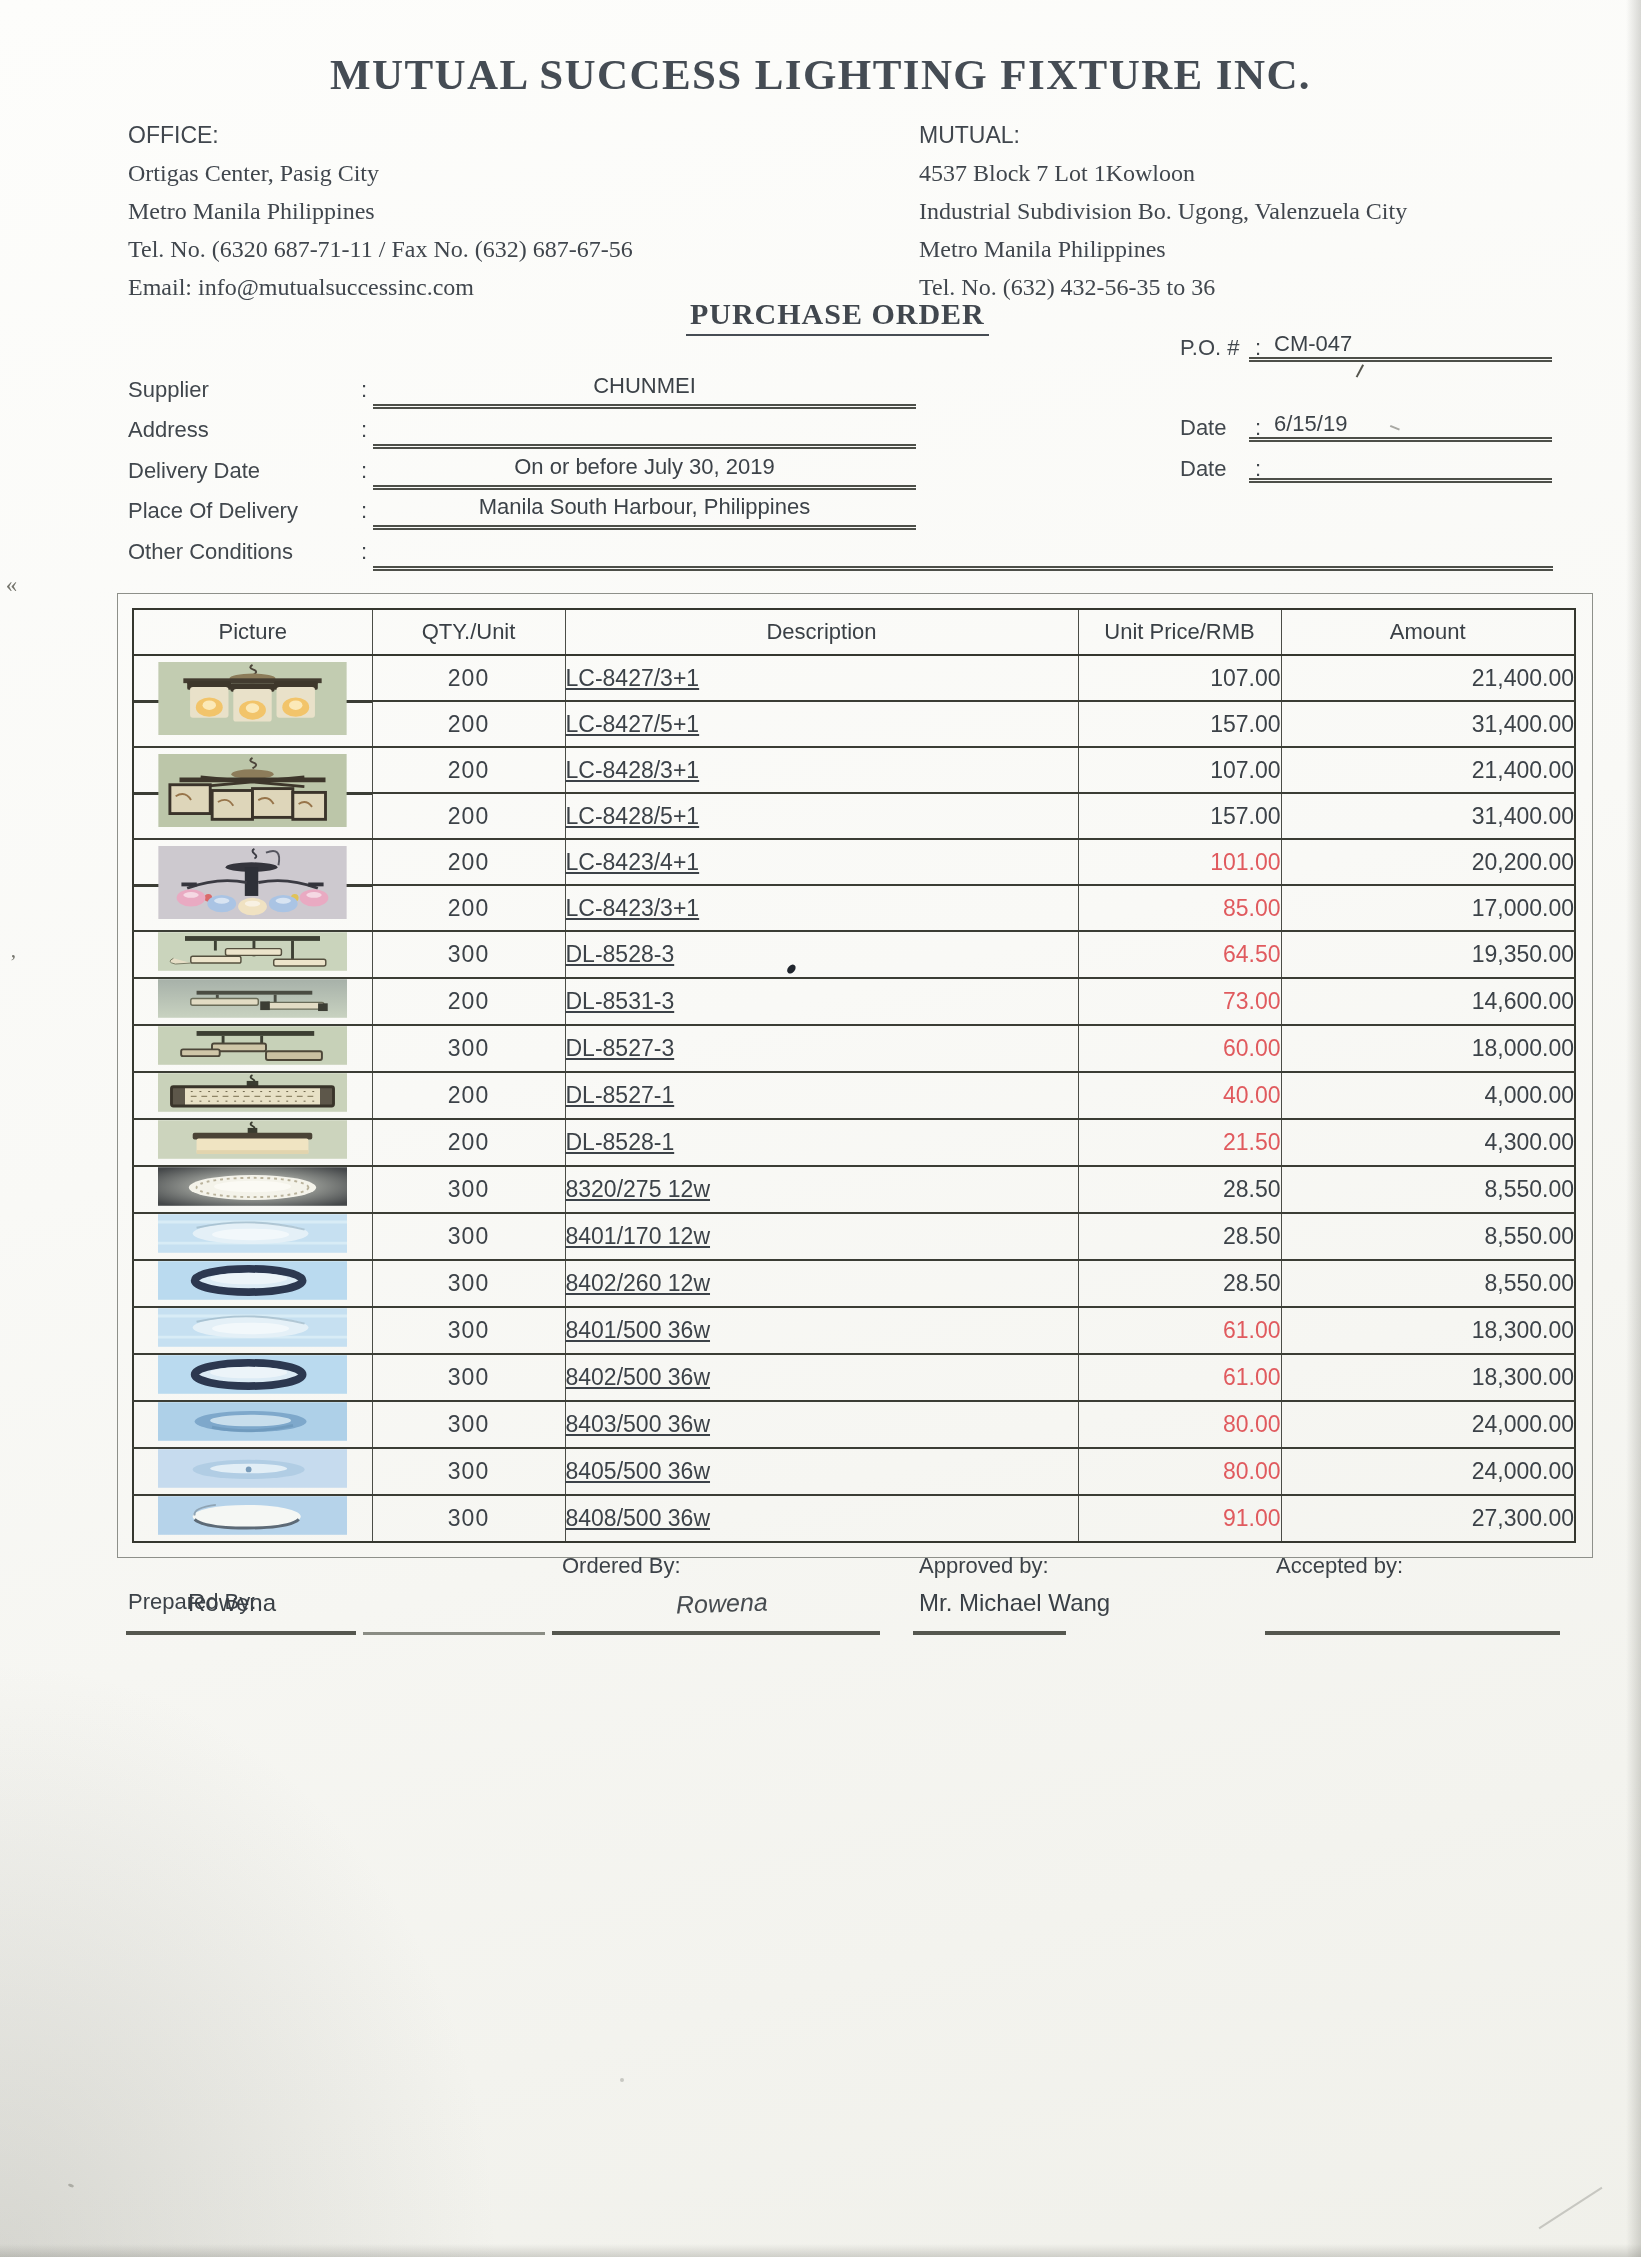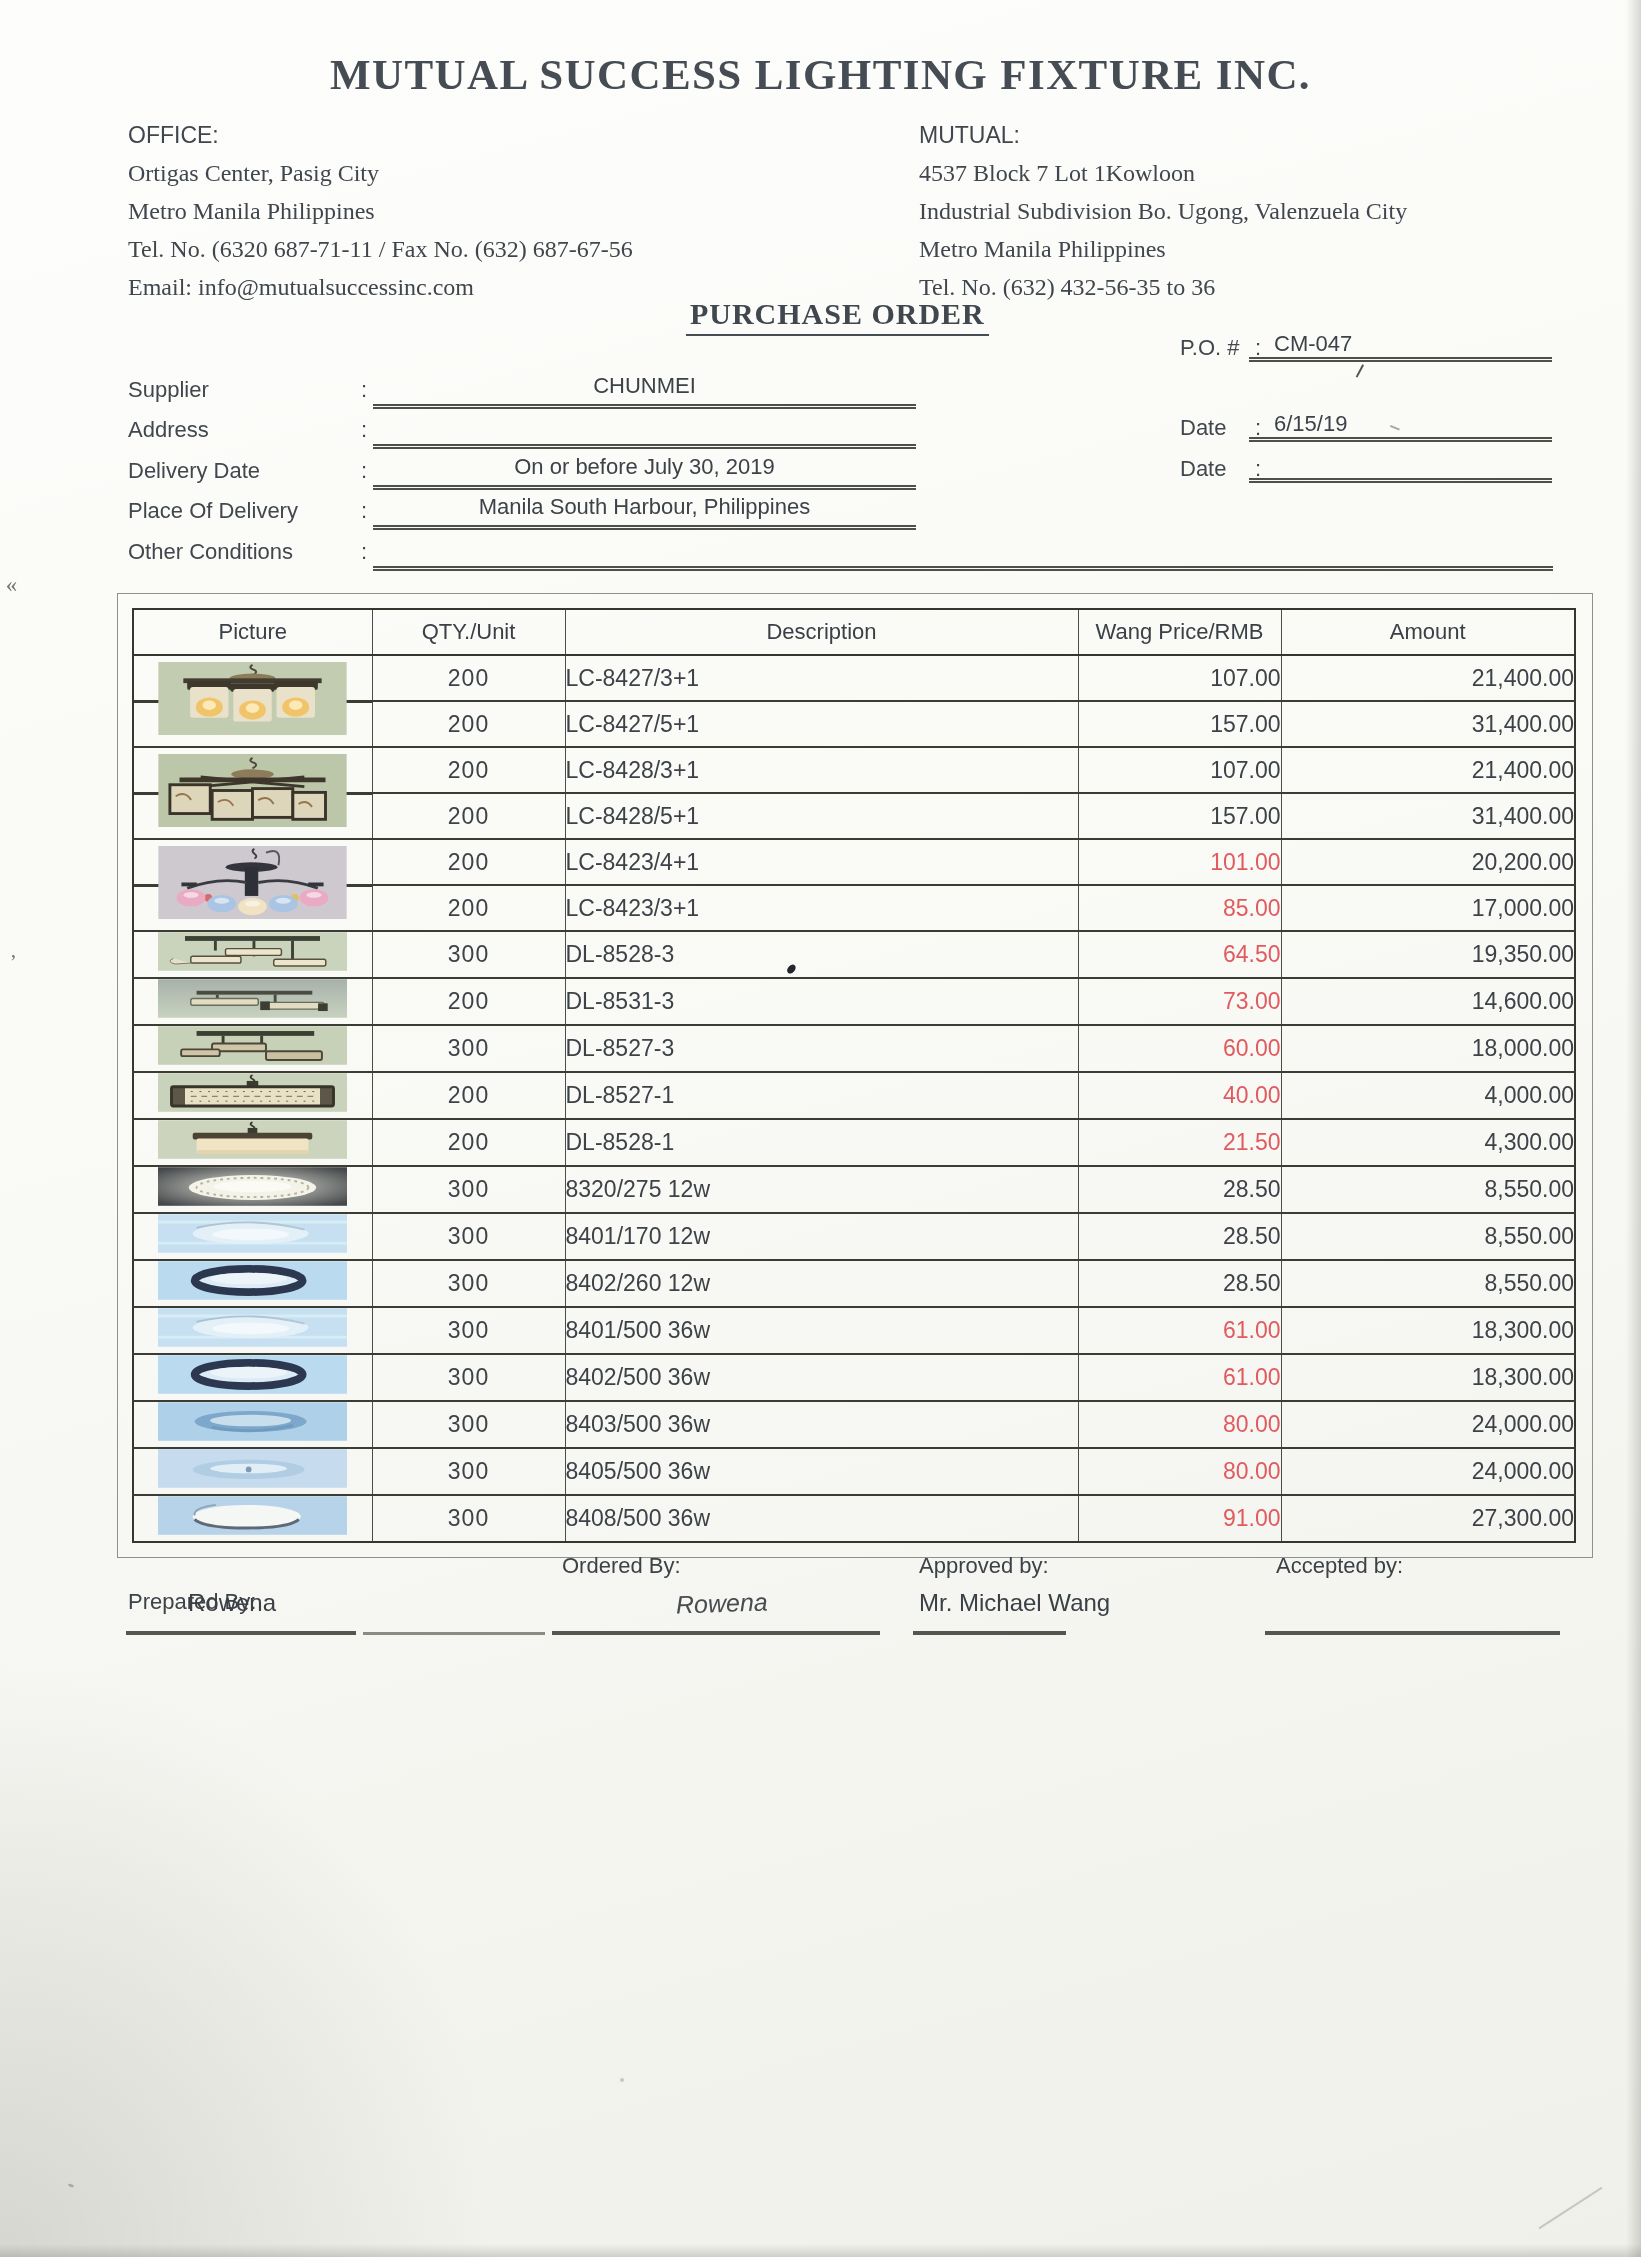--- a/index.html
+++ b/index.html
@@ -28,21 +28,21 @@
 
   .table-wrap{position:absolute;left:117px;top:593px;width:1446px;
     border:1.9px solid #8e908a;padding:14px;}
   table.order{border-collapse:collapse;table-layout:fixed;width:1442px;
     border:2.9px solid #35372f;background:transparent;}
   table.order th{height:42px;font-size:22px;font-weight:normal;color:#3a4046;
     border:1.9px solid #4b4d47;border-bottom:2.9px solid #35372f;text-align:center;}
   table.order td{height:44px;font-size:23px;color:#3c4248;
     border:1.9px solid #4b4d47;border-top:2.9px solid #3b3d35;padding:0;}
   td.c-qty{text-align:center;letter-spacing:1px;}
-  td.c-desc{text-align:left;padding-left:9.7px;}
+  td.c-desc{text-align:left;padding-left:9.7px;text-decoration:underline;}
   td.c-price{text-align:right;padding-right:19.3px;}
   td.c-amt{text-align:right;padding-right:13.5px;}
   td .red{color:#e05a5e;}
   td.pic-cell{position:relative;text-align:center;vertical-align:middle;}
   td.pic-cell.span2::before{content:"";position:absolute;left:0;right:0;top:50%;
     height:2.9px;margin-top:-1px;background:#3b3d35;}
   .pic{position:relative;display:inline-block;z-index:1;line-height:0;}
   .pic svg{display:block;}
 
   .sig-label{position:absolute;top:1553px;font-size:22px;color:#3c4248;}
@@ -134,21 +134,21 @@
           <col style="width:193px">
           <col style="width:513px">
         <col style="width:203px">
           <col style="width:294px">
       </colgroup>
       <thead id="order-head">
           <tr>
             <th>Picture</th>
             <th>QTY./Unit</th>
             <th>Description</th>
-            <th>Wang Price/RMB</th>
+            <th>Unit Price/RMB</th>
             <th>Amount</th>
           </tr>
         </thead>
       <tbody id="order-body">
           <tr>
             <td class="pic-cell span2" rowspan="2"><div class="pic"><svg width="189" height="73" viewBox="0 0 196 76">
                   <rect width="196" height="76" fill="#c2ccb1"></rect>
                   <path d="M98 3q-5 3 1 5t-1 6" fill="none" stroke="#4c453a" stroke-width="2"></path>
                   <ellipse cx="98" cy="17" rx="24" ry="5" fill="#8c7c5a"></ellipse>
                   <rect x="26" y="17" width="144" height="5" fill="#433c30"></rect>

